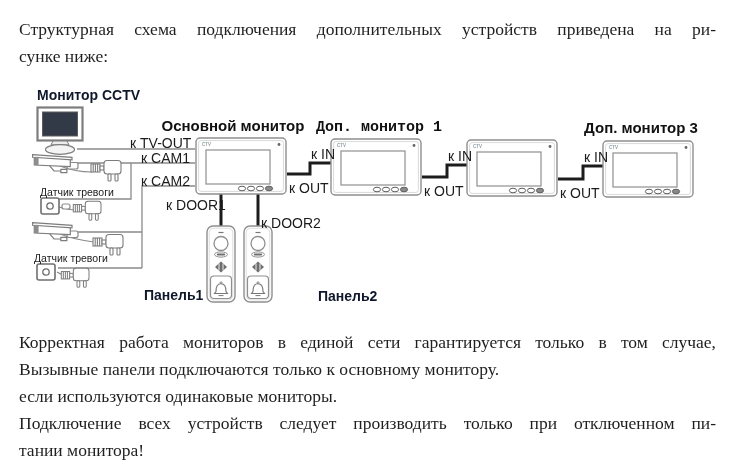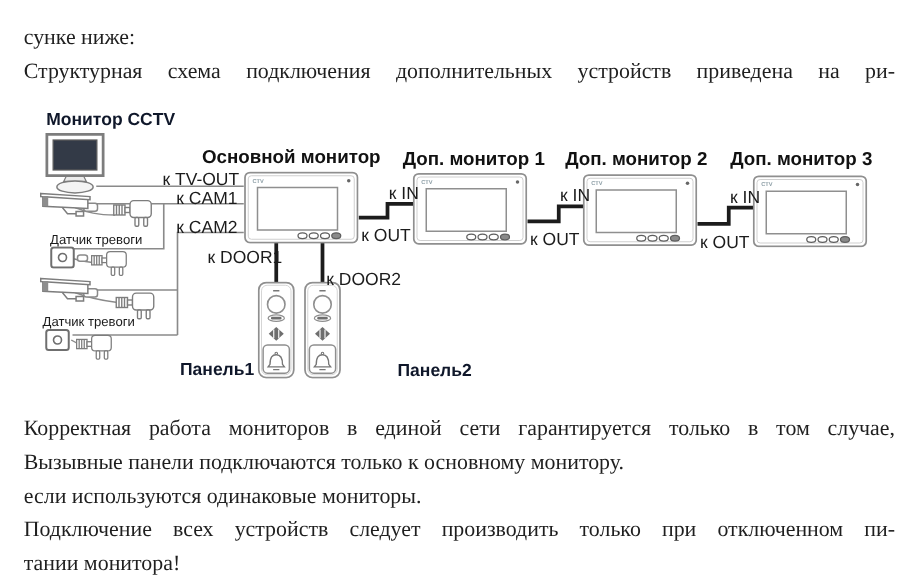--- a/index.html
+++ b/index.html
@@ -20,22 +20,22 @@
   .icon{position:absolute;line-height:0;}
   svg{display:block;}
   .wires{position:absolute;left:0;top:0;}
 </style>
 </head>
 <body>
 
 <div class="page">
 
   <div class="para" style="top:16px;">
+    <div class="ln jfull">Структурная  схема  подключения  дополнительных  устройств  приведена  на  ри-</div>
     <div class="ln">сунке ниже:</div>
-    <div class="ln jfull">Структурная  схема  подключения  дополнительных  устройств  приведена  на  ри-</div>
   </div>
 
   <svg class="wires" width="735" height="460" viewBox="0 0 735 460">
     <g stroke="#8a8a8a" stroke-width="1.3" fill="none">
       <path d="M77 149 H195"></path>
       <path d="M66 163 H195"></path>
       <path d="M58 199 H131 V163"></path>
       <path d="M195 186 H142 V268"></path>
       <path d="M66 232 H142"></path>
       <path d="M58 268 H142"></path>
@@ -252,22 +252,21 @@
       <line x1="17" y1="38.5" x2="17" y2="45.5" stroke="#fff" stroke-width="0.9"></line>
       <rect x="4.5" y="51" width="21" height="22.5" rx="3.5" fill="#fff" stroke="#8f8f8f" stroke-width="1.2"></rect>
       <circle cx="15" cy="57.8" r="1" fill="none" stroke="#777" stroke-width="0.9"></circle>
       <path d="M10 66.5 C10 60.8 11.8 58.8 15 58.8 C18.2 58.8 20 60.8 20 66.5 L21.5 68.5 L8.5 68.5 Z" fill="#fff" stroke="#777" stroke-width="1.1"></path>
       <line x1="12.5" y1="70.6" x2="17.5" y2="70.6" stroke="#777" stroke-width="1"></line>
     </svg>
   </div>
 
   <div class="dtitle-l" style="left:37px;top:87px;">Монитор CCTV</div>
   <div class="dtitle" style="left:233px;top:117px;">Основной монитор</div>
-  <div class="dtitle" style="left:379px;top:119px;">Доп. монитор 1</div>
-  <div class="dtitle" style="left:509px;top:119px;">Доп. монитор 2</div>
+  <div class="dtitle" style="left:379px;top:119px;font-family:Liberation Mono, monospace;">Доп. монитор 1</div>
   <div class="dtitle" style="left:641px;top:119px;">Доп. монитор 3</div>
   <div class="dtitle-l" style="left:144px;top:287px;">Панель1</div>
   <div class="dtitle-l" style="left:277px;top:288px;margin-left:41px;">Панель2</div>
 
   <div class="dlabel portbox" style="top:135px;">к TV-OUT</div>
   <div class="dlabel portbox" style="top:150px;">к CAM1</div>
   <div class="dlabel portbox" style="top:173px;">к CAM2</div>
   <div class="dlabel" style="left:166px;top:197px;">к DOOR1</div>
   <div class="dlabel" style="left:261px;top:215px;text-align:center;">к DOOR2</div>
   <div class="dlabel" style="left:289px;top:180px;">к OUT</div>

